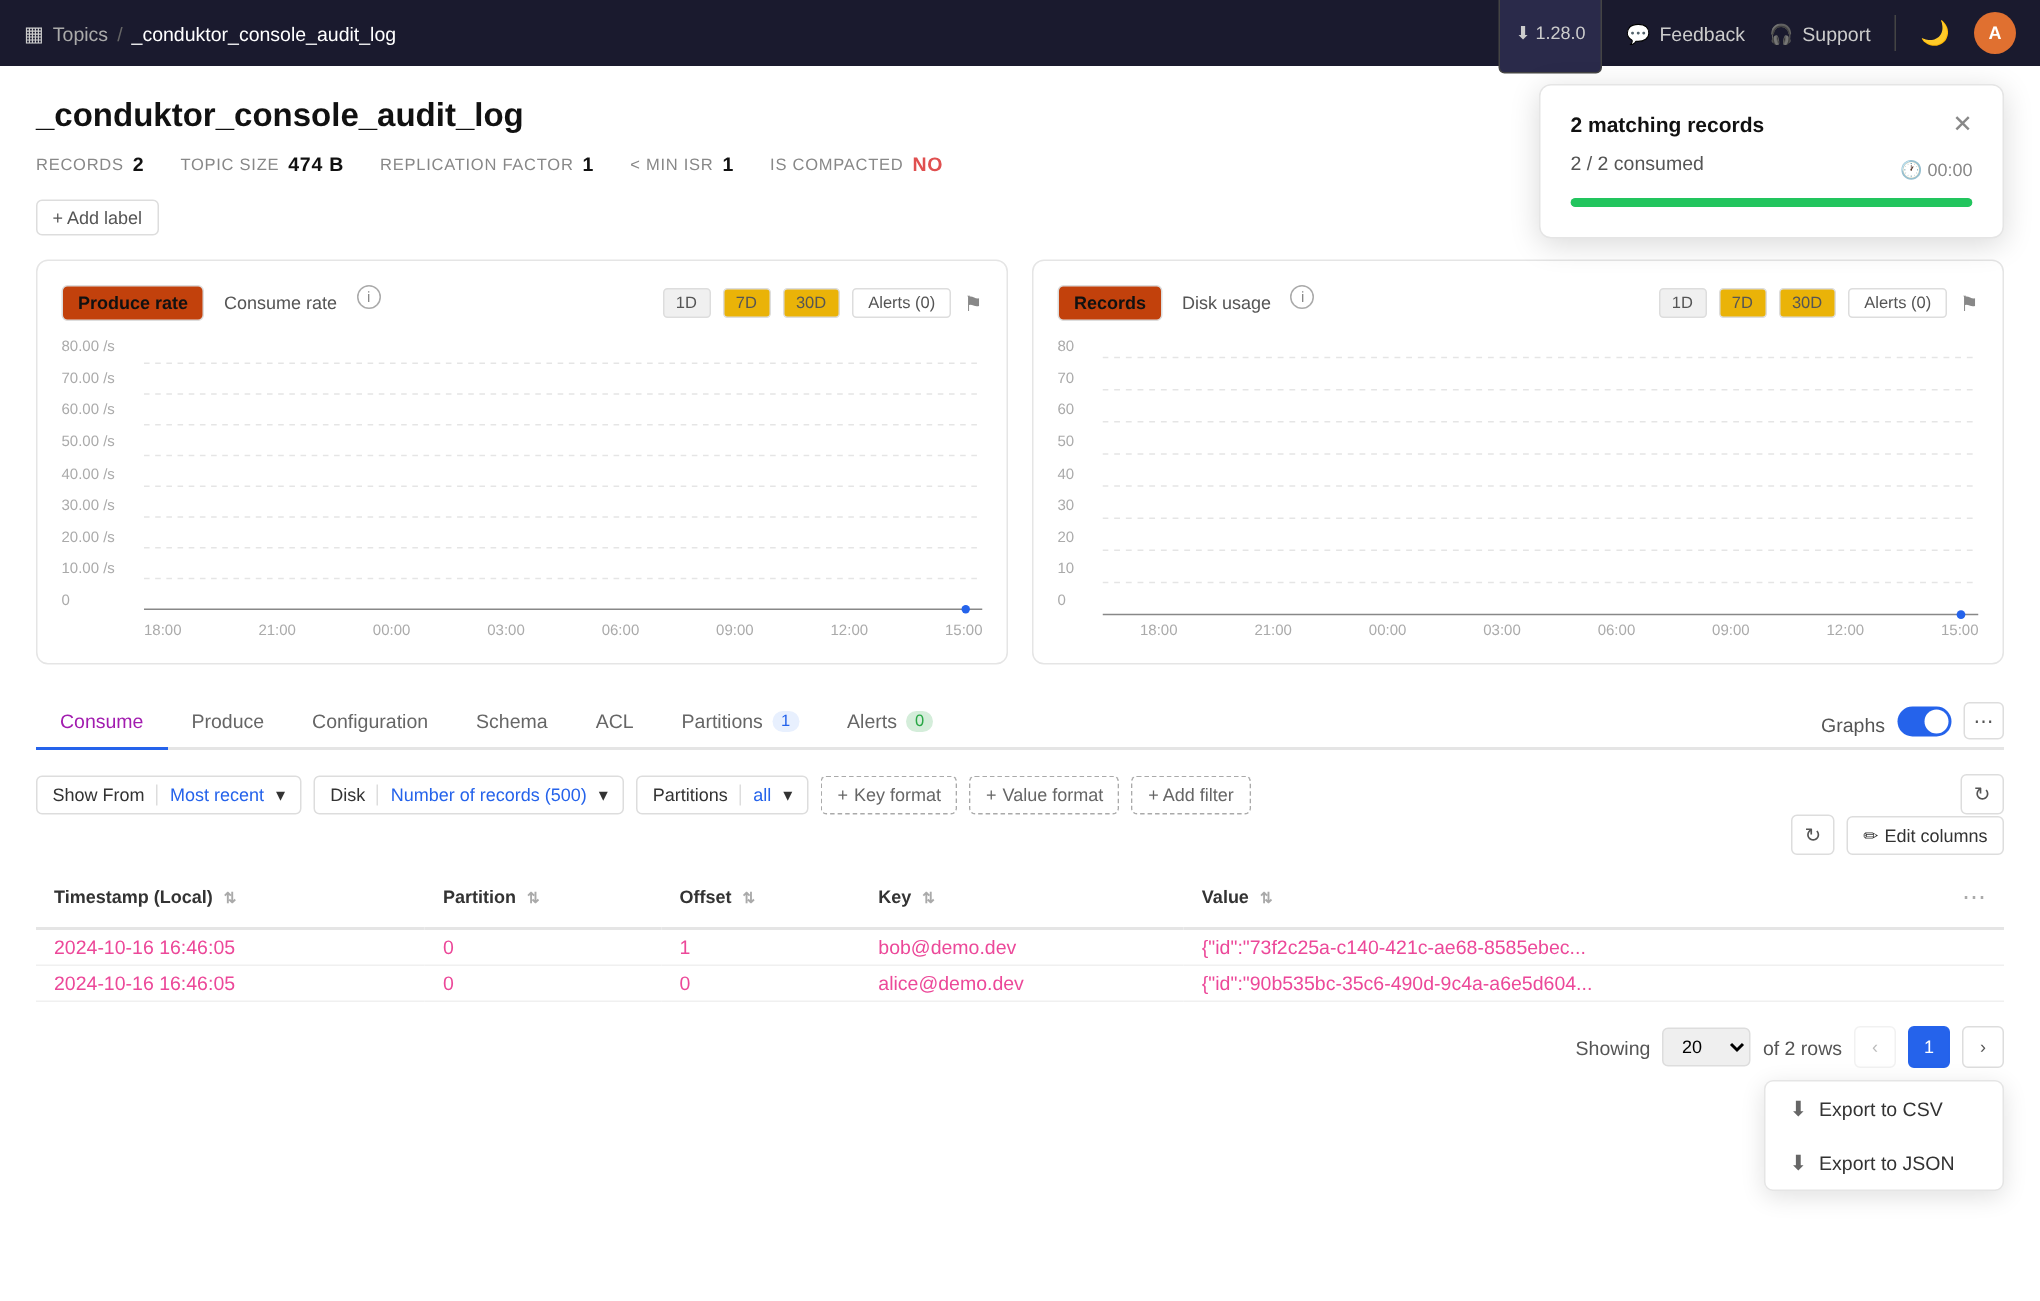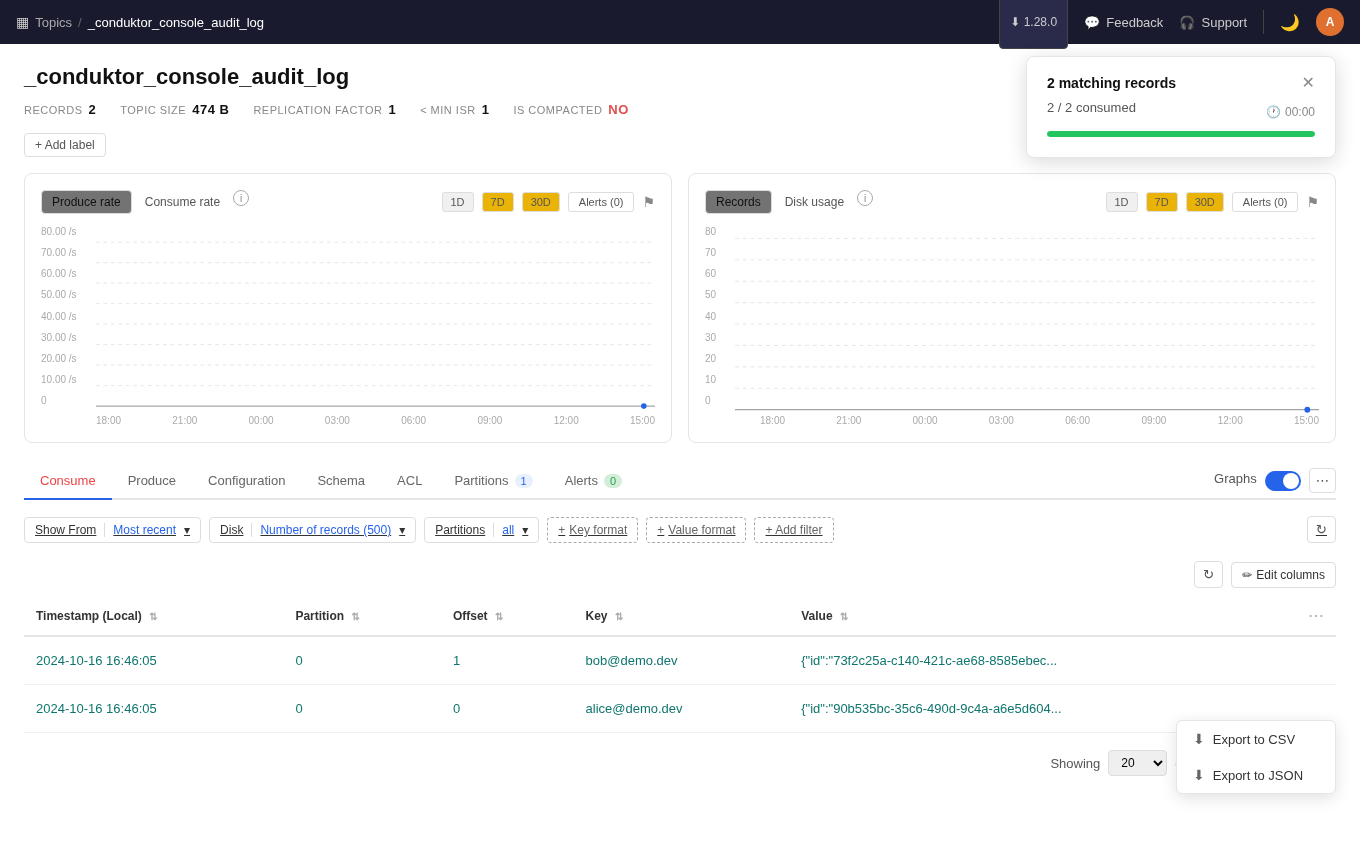--- a/index.html
+++ b/index.html
@@ -33,65 +33,65 @@
     .meta-value { font-weight: 700; color: #111; font-size: 13px; }
     .meta-value.no { color: #e05050; }
     .add-label-btn { display: flex; align-items: center; gap: 4px; font-size: 12px; border: 1px solid #ddd; border-radius: 4px; padding: 4px 10px; cursor: pointer; background: #fff; color: #555; }
 
     
     .charts-row { display: flex; gap: 16px; margin-bottom: 20px; }
     .chart-card { flex: 1; border: 1px solid #e5e5e5; border-radius: 8px; padding: 16px; background: #fff; }
     .chart-header { display: flex; align-items: center; justify-content: space-between; margin-bottom: 12px; }
     .chart-tabs { display: flex; gap: 2px; }
     .chart-tab { padding: 4px 10px; font-size: 12px; border-radius: 4px; cursor: pointer; background: none; border: 1px solid transparent; color: #555; }
-    .chart-tab.active { background: #737373; border-color: #ddd; color: #111; font-weight: 400; }
+    .chart-tab.active { background: #c2410c; border-color: #ddd; color: #111; font-weight: 700; }
     .chart-tab-group { display: flex; align-items: center; gap: 8px; }
     .period-btn { padding: 3px 8px; font-size: 11px; border: 1px solid #ddd; border-radius: 3px; cursor: pointer; background: #eab308; color: #555; }
     .period-btn.active { background: #f0f0f0; }
     .alerts-btn { padding: 3px 10px; font-size: 11px; border: 1px solid #ddd; border-radius: 3px; cursor: pointer; background: #fff; color: #555; }
     .chart-icon-btn { cursor: pointer; background: none; border: none; color: #888; font-size: 14px; }
     .info-icon { width: 16px; height: 16px; border-radius: 50%; border: 1px solid #aaa; display: inline-flex; align-items: center; justify-content: center; font-size: 10px; color: #888; cursor: pointer; }
 
     
     .chart-area { position: relative; height: 200px; }
     .chart-svg { width: 100%; height: 100%; }
     .chart-y-labels { position: absolute; left: 0; top: 0; bottom: 20px; display: flex; flex-direction: column; justify-content: space-between; font-size: 10px; color: #aaa; width: 55px; }
     .chart-x-labels { position: absolute; bottom: 0; left: 55px; right: 0; display: flex; justify-content: space-between; font-size: 10px; color: #aaa; }
 
     
     .tabs-row { display: flex; align-items: center; justify-content: space-between; border-bottom: 2px solid #e5e5e5; margin-bottom: 16px; }
     .tabs { display: flex; gap: 0; }
     .tab { padding: 10px 16px; font-size: 13px; cursor: pointer; border-bottom: 2px solid transparent; margin-bottom: -2px; color: #666; display: flex; align-items: center; gap: 6px; }
-    .tab.active { color: #ef4444; border-bottom-color: #2563eb; font-weight: 500; }
+    .tab.active { color: #a21caf; border-bottom-color: #2563eb; font-weight: 500; }
     .tab-badge { background: #e8f0fe; color: #2563eb; border-radius: 10px; padding: 1px 6px; font-size: 11px; }
     .tab-badge.alert { background: #d4edda; color: #28a745; }
     .tabs-right { display: flex; align-items: center; gap: 8px; }
-    .graphs-toggle { display: flex; align-items: flex-start; gap: 8px; font-size: 13px; color: #555; }
+    .graphs-toggle { display: flex; align-items: flex-end; gap: 8px; font-size: 13px; color: #555; }
     .toggle-switch { width: 36px; height: 20px; background: #2563eb; border-radius: 10px; position: relative; cursor: pointer; }
     .toggle-switch::after { content: ''; position: absolute; width: 16px; height: 16px; background: #fff; border-radius: 50%; top: 2px; right: 2px; }
     .more-btn { background: none; border: 1px solid #ddd; border-radius: 4px; padding: 4px 6px; cursor: pointer; color: #555; }
 
     
-    .filters-row { display: flex; align-items: flex-end; gap: 8px; margin-bottom: 18px; flex-wrap: wrap; text-decoration: underline; }
+    .filters-row { display: flex; align-items: flex-end; gap: 8px; margin-bottom: 0; flex-wrap: wrap; }
     .filter-btn { display: flex; align-items: center; gap: 4px; padding: 5px 10px; border: 1px solid #ddd; border-radius: 4px; font-size: 12px; cursor: pointer; background: #fff; color: #333; }
     .filter-btn .separator { width: 1px; height: 14px; background: #ddd; margin: 0 4px; }
     .filter-btn .filter-value { color: #2563eb; }
     .filter-add-btn { display: flex; align-items: center; gap: 4px; padding: 5px 10px; border: 1px dashed #aaa; border-radius: 4px; font-size: 12px; cursor: pointer; background: #fff; color: #666; }
     .filter-spacer { flex: 1; }
     .refresh-btn { background: none; border: 1px solid #ddd; border-radius: 4px; padding: 5px 8px; cursor: pointer; color: #555; }
 
     
     .table-actions { display: flex; justify-content: flex-end; align-items: center; gap: 8px; margin-bottom: 8px; }
     .edit-cols-btn { display: flex; align-items: center; gap: 4px; padding: 5px 10px; border: 1px solid #ddd; border-radius: 4px; font-size: 12px; cursor: pointer; background: #fff; color: #333; }
 
     table { width: 100%; border-collapse: collapse; font-size: 13px; }
     thead tr { border-bottom: 2px solid #e5e5e5; }
     th { padding: 10px 12px; text-align: left; font-weight: 600; color: #333; font-size: 12px; background: #fff; white-space: nowrap; cursor: pointer; }
     th .sort-icon { color: #aaa; font-size: 10px; margin-left: 4px; }
-    td { padding: 16px 12px; border-bottom: 1px solid #f0f0f0; color: #0f766e; }
+    td { padding: 4px 12px; border-bottom: 1px solid #f0f0f0; color: #ec4899; }
     .row-menu { background: none; border: none; cursor: pointer; color: #aaa; font-size: 16px; }
 
     
     .pagination-row { display: flex; align-items: center; justify-content: flex-end; gap: 8px; margin-top: 16px; font-size: 13px; color: #555; }
     .page-size-select { padding: 4px 8px; border: 1px solid #ddd; border-radius: 4px; font-size: 12px; cursor: pointer; }
     .page-btn { width: 28px; height: 28px; border: 1px solid #ddd; border-radius: 4px; background: #fff; cursor: pointer; display: flex; align-items: center; justify-content: center; font-size: 12px; color: #555; }
     .page-btn.active { background: #2563eb; color: #fff; border-color: #2563eb; }
     .page-btn:disabled { opacity: 0.4; cursor: default; }
 
     

